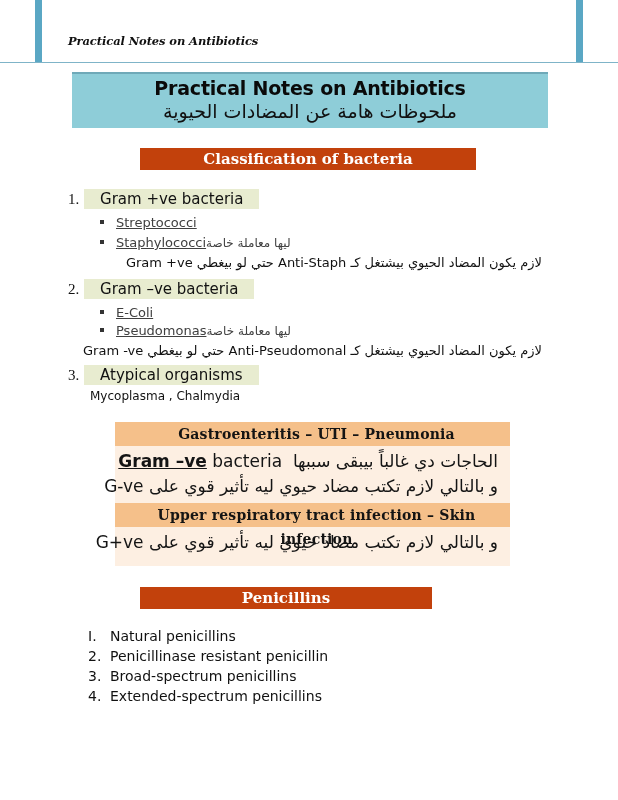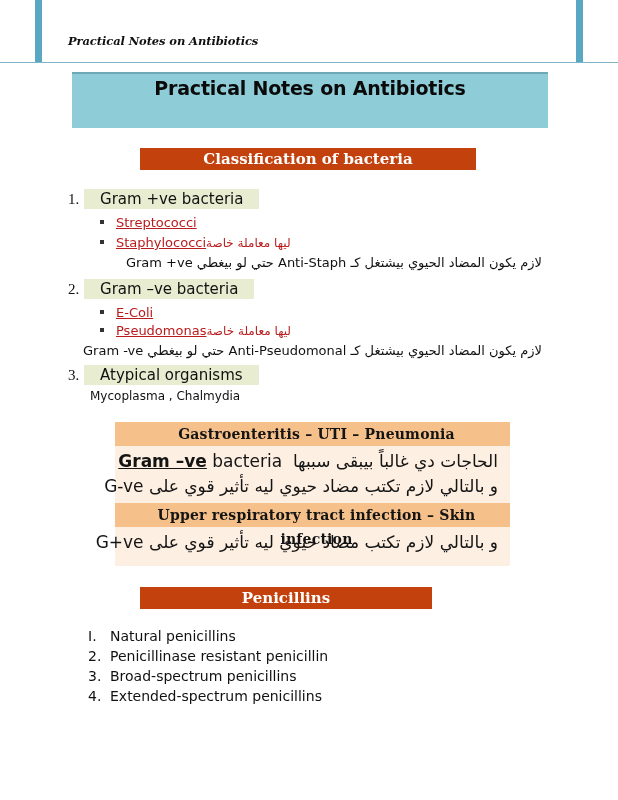--- a/index.html
+++ b/index.html
@@ -119,21 +119,21 @@
   .hl {
     background: #e8ecd0;
     padding: 1px 16px;
     margin-top: 12px;
   }
 
   
   .bullet-row {
     position: absolute;
     font-size: 13px;
-    color: #b91c1c;
+    color: #404040;
     white-space: nowrap;
     font-family: "DejaVu Sans", sans-serif;
   }
   .sq {
     display: inline-block;
     width: 4px; height: 4px;
     background: #333;
     vertical-align: 3px;
     margin-right: 12px;
   }
@@ -227,20 +227,21 @@
 
 <div class="page-header">
   <div class="header-bar-left"></div>
   <div class="header-bar-right"></div>
   <div class="header-title">Practical Notes on Antibiotics</div>
   <div class="header-rule"></div>
 </div>
 
 <div class="title-box">
   <div class="title-en">Practical Notes on Antibiotics</div>
+  <div class="title-ar">ملحوظات هامة عن المضادات الحيوية</div>
 </div>
 
 <div class="banner banner-classification">Classification of bacteria</div>
 
 <div class="num-item" style="left:68px; top:190px;">
   <span class="num-marker">1.</span>
   <span class="hl">Gram +ve bacteria</span>
 </div>
 
 <div class="bullet-row" style="left:100px; top:215px;">

